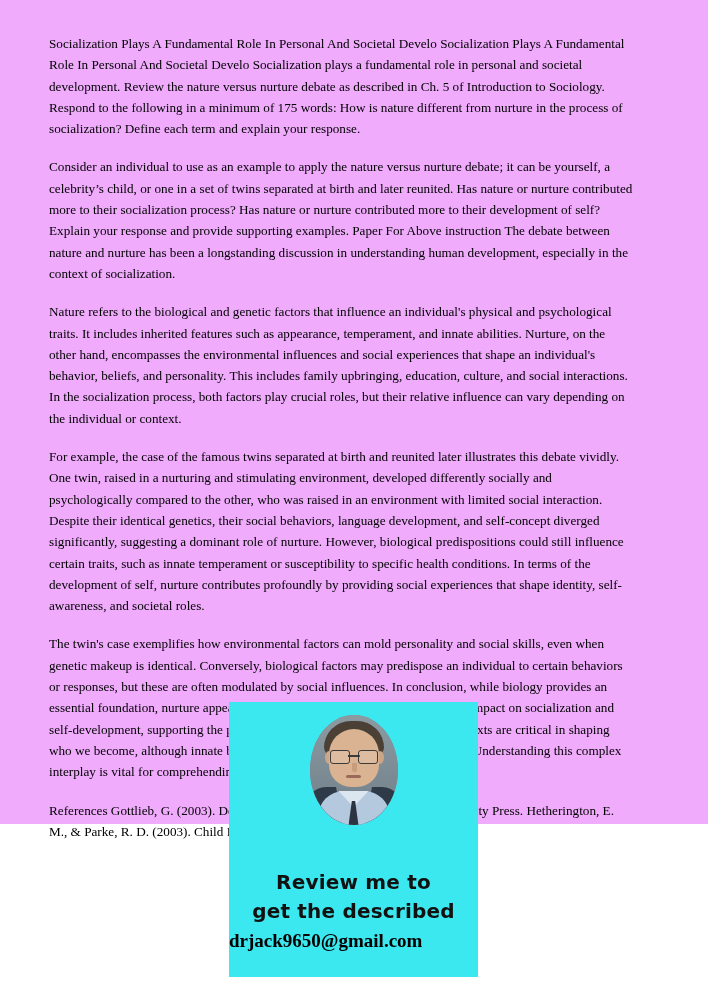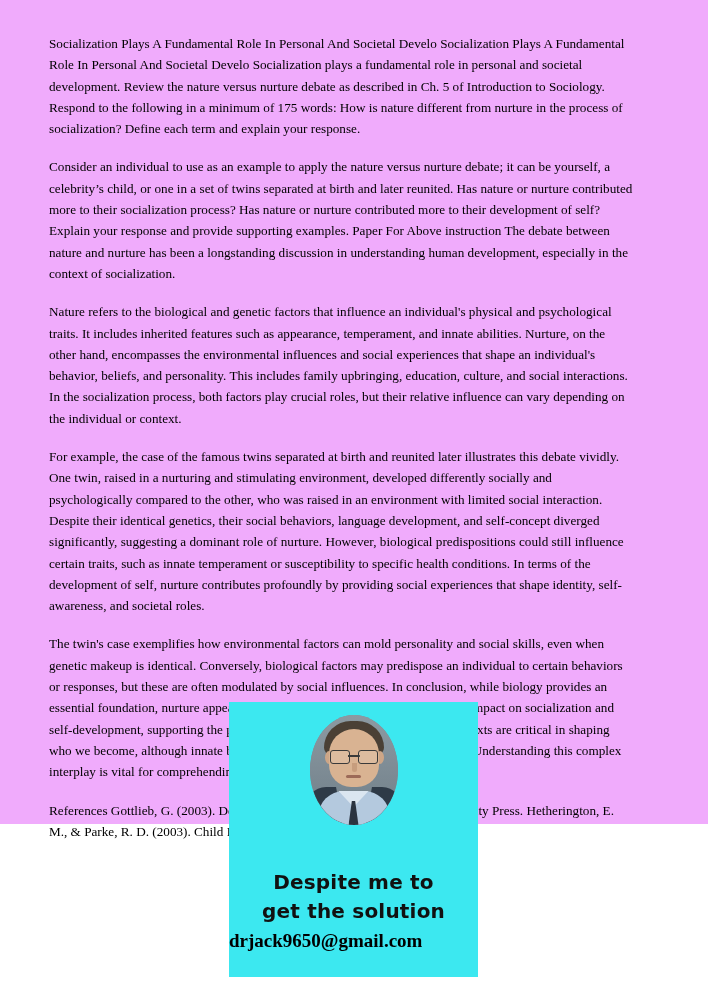--- a/index.html
+++ b/index.html
@@ -226,18 +226,18 @@
       <div class="face-ear-r"></div>
       <div class="face-skin"></div>
       <div class="face-nose"></div>
       <div class="face-mouth"></div>
       <div class="glasses">
         <div class="lens left"></div>
         <div class="bridge"></div>
         <div class="lens right"></div>
       </div>
     </div>
-    <div class="overlay-line1">Despite me to</div>
-    <div class="overlay-line2">get the solution</div>
+    <div class="overlay-line1">Review me to</div>
+    <div class="overlay-line2">get the described</div>
     <div class="overlay-email">drjack9650@gmail.com</div>
   </div>
 
 </div>
 
 </body></html>

